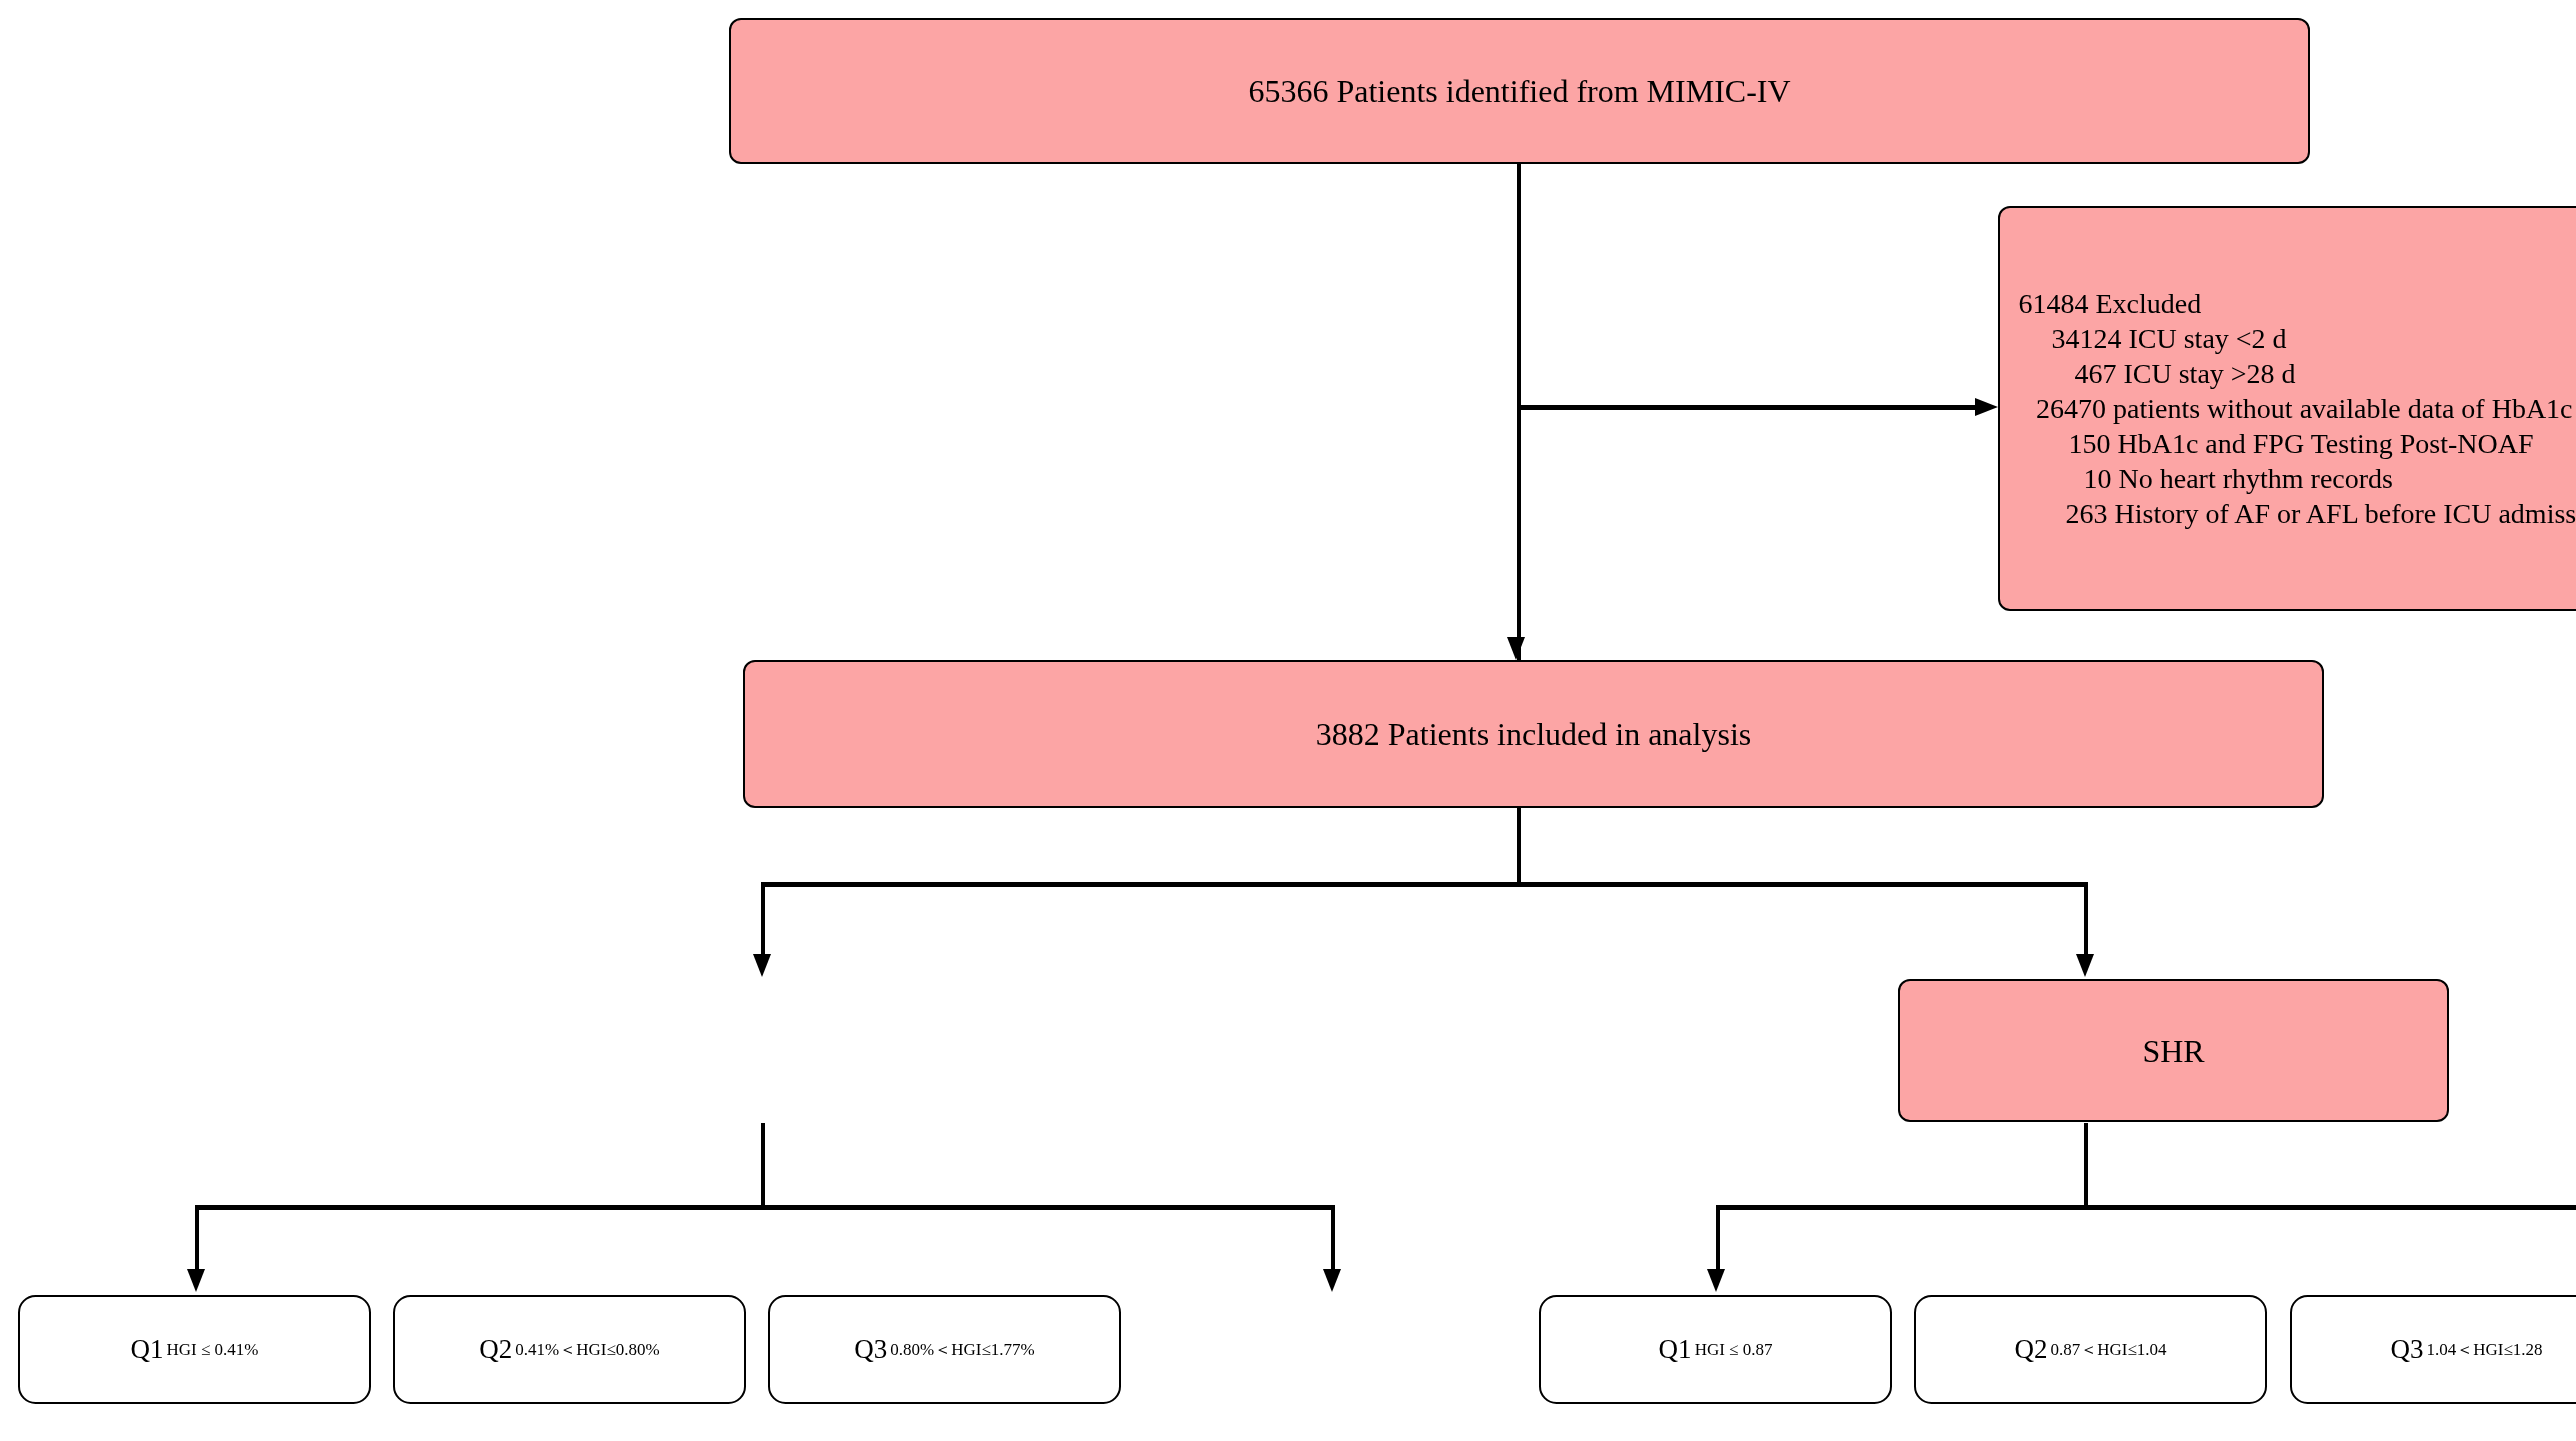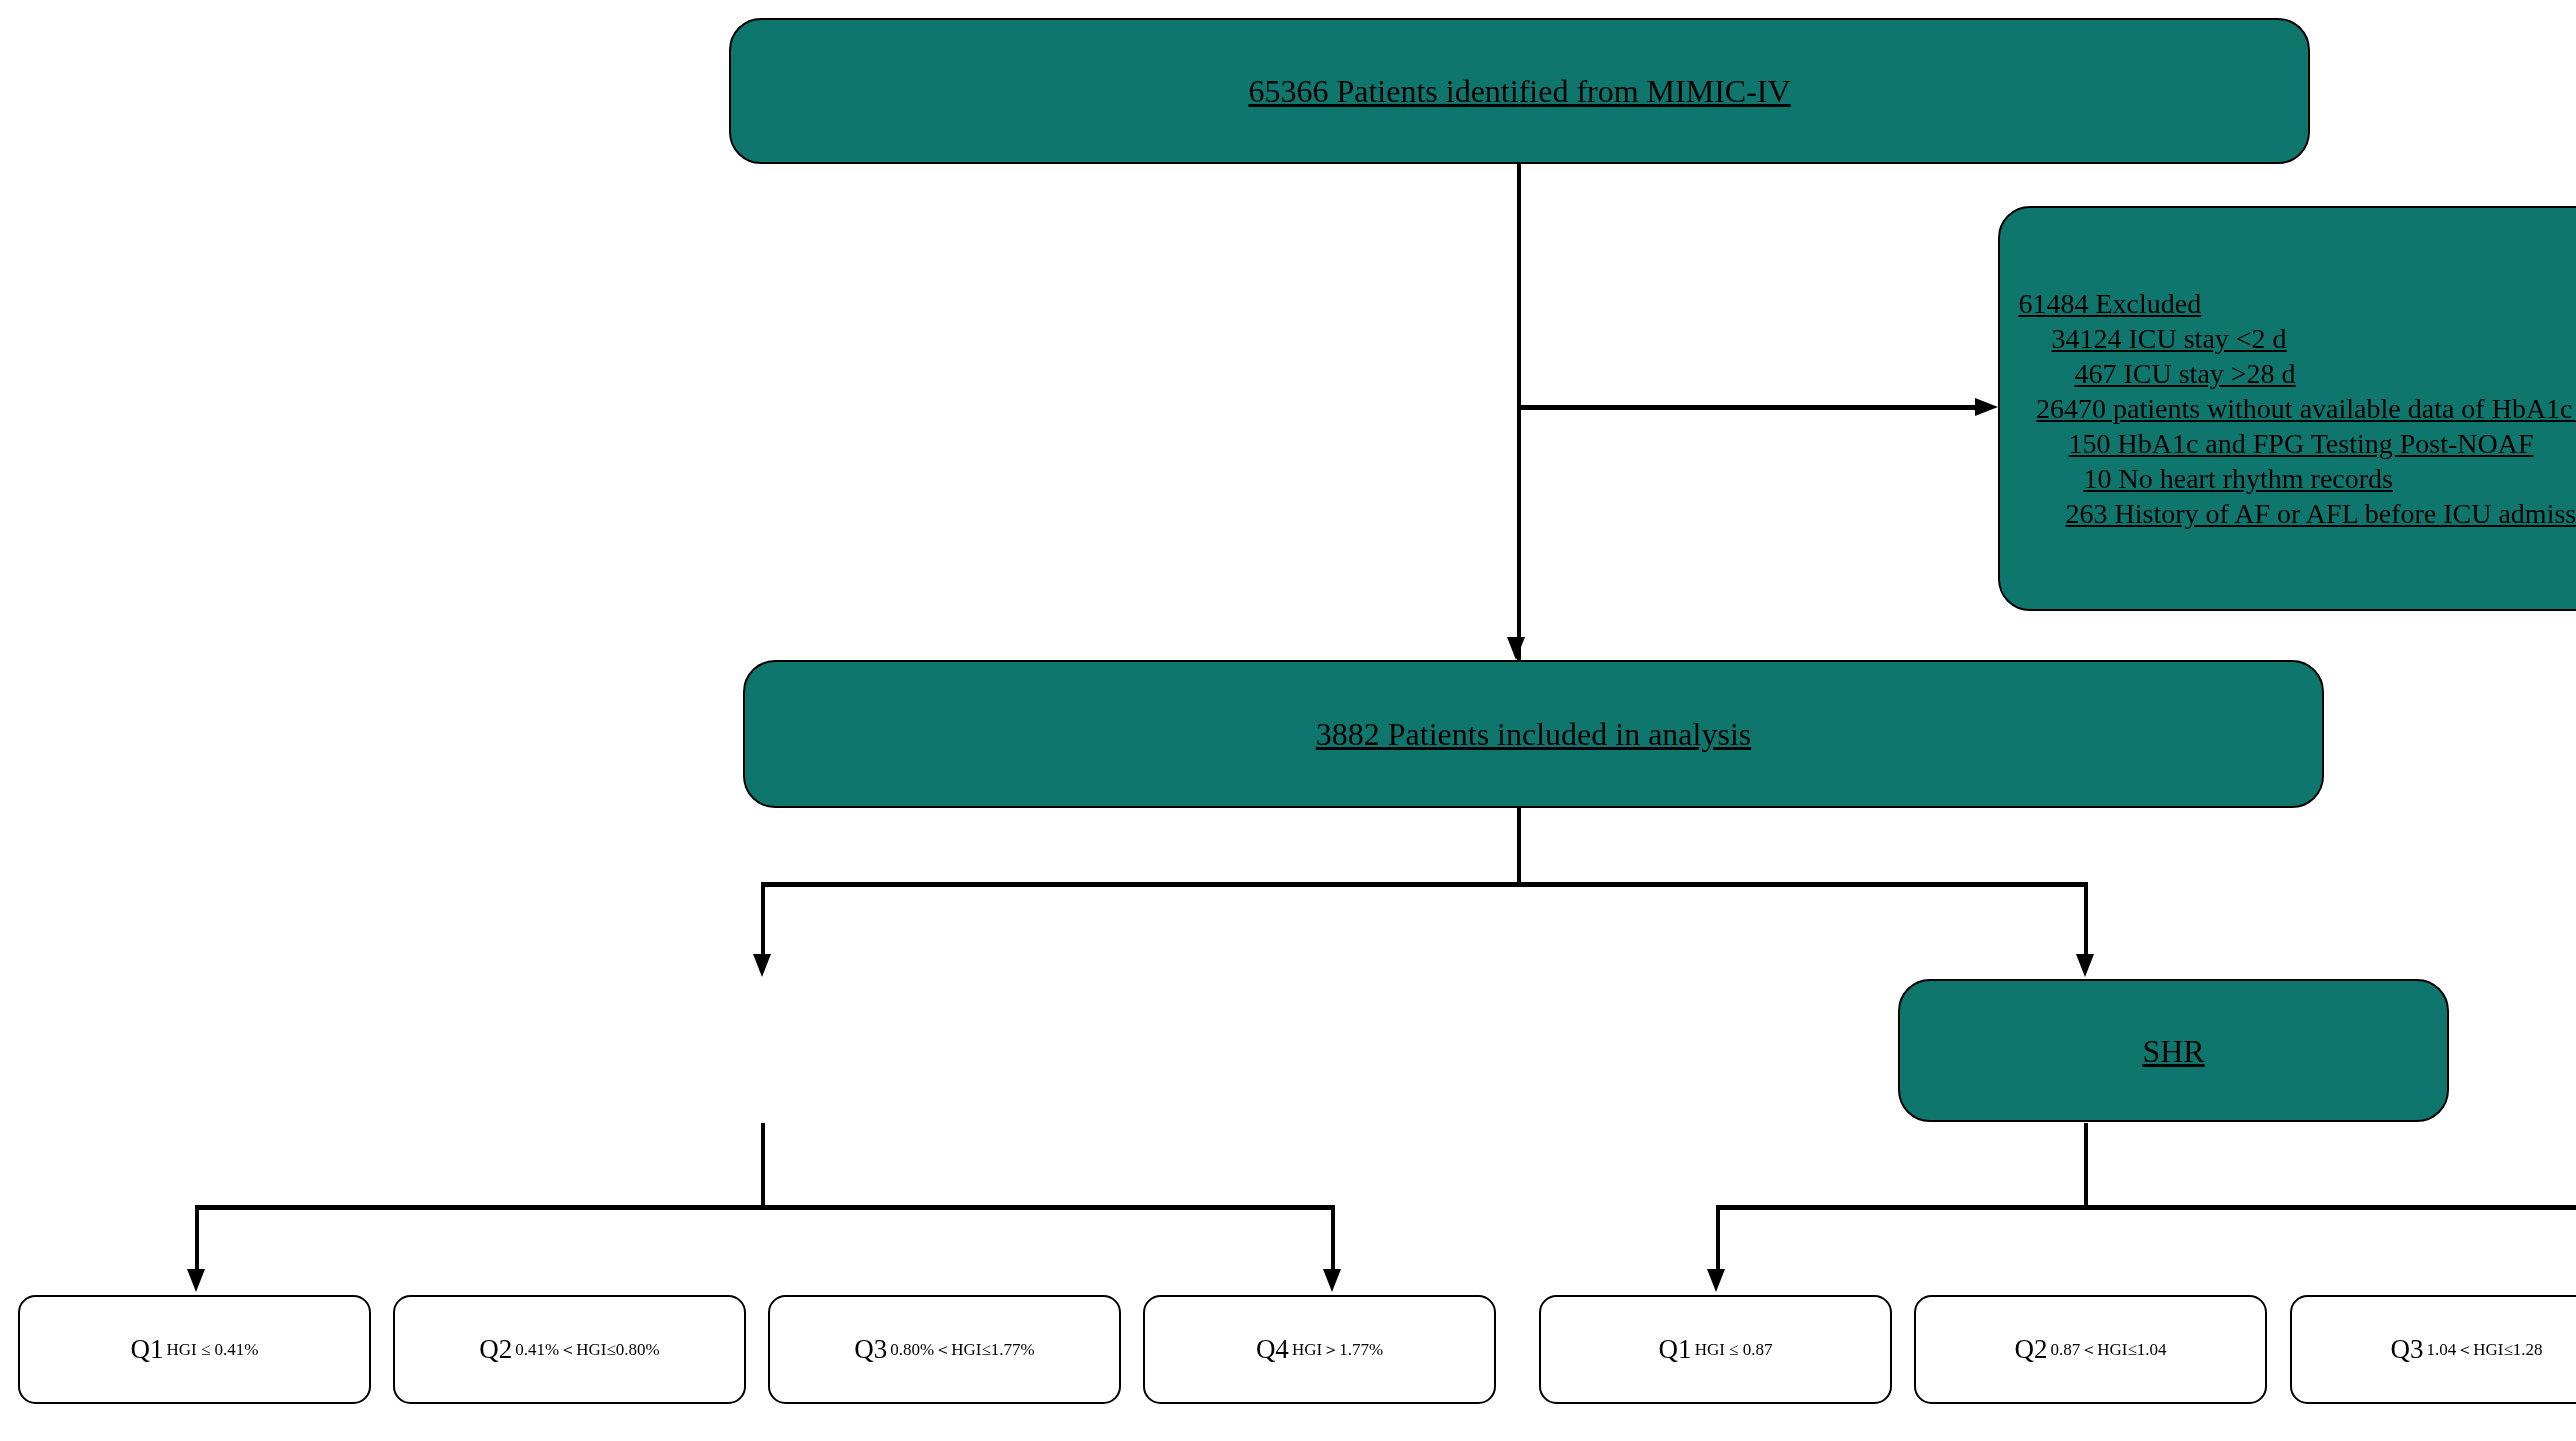--- a/index.html
+++ b/index.html
@@ -15,28 +15,27 @@
     background: #ffffff;
     font-family: "Liberation Serif", "DejaVu Serif", serif;
     color: #000000;
     overflow: hidden;
   }
   
   .box {
     position: absolute;
     box-sizing: border-box;
     border: 2.6px solid #000000;
-    border-radius: 32px;
-    background: #0f766e;
+    border-radius: 12px;
+    background: #fca5a5;
     display: flex;
     align-items: center;
     justify-content: center;
     text-align: center;
     line-height: 1.25;
-    text-decoration: underline;
   }
   .box.left-align {
     justify-content: flex-start;
     text-align: left;
   }
   #box-top {
     left: 729px;  top: 17.5px;
     width: 1581px; height: 146px;
     font-size: 32px;
   }
@@ -179,24 +178,20 @@
     <span class="q-range">HGI ≤ 0.41%</span>
   </div>
   <div class="qbox" style="left:393px; width:353px;">
     <span class="q-title">Q2</span>
     <span class="q-range">0.41%＜HGI≤0.80%</span>
   </div>
   <div class="qbox" style="left:768px; width:353px;">
     <span class="q-title">Q3</span>
     <span class="q-range">0.80%＜HGI≤1.77%</span>
   </div>
-  <div class="qbox" style="left:1143px; width:353px;">
-    <span class="q-title">Q4</span>
-    <span class="q-range">HGI＞1.77%</span>
-  </div>
 
   <div class="qbox" style="left:1539px; width:353px;">
     <span class="q-title">Q1</span>
     <span class="q-range">HGI ≤ 0.87</span>
   </div>
   <div class="qbox" style="left:1914px; width:353px;">
     <span class="q-title">Q2</span>
     <span class="q-range">0.87＜HGI≤1.04</span>
   </div>
   <div class="qbox" style="left:2290px; width:353px;">

